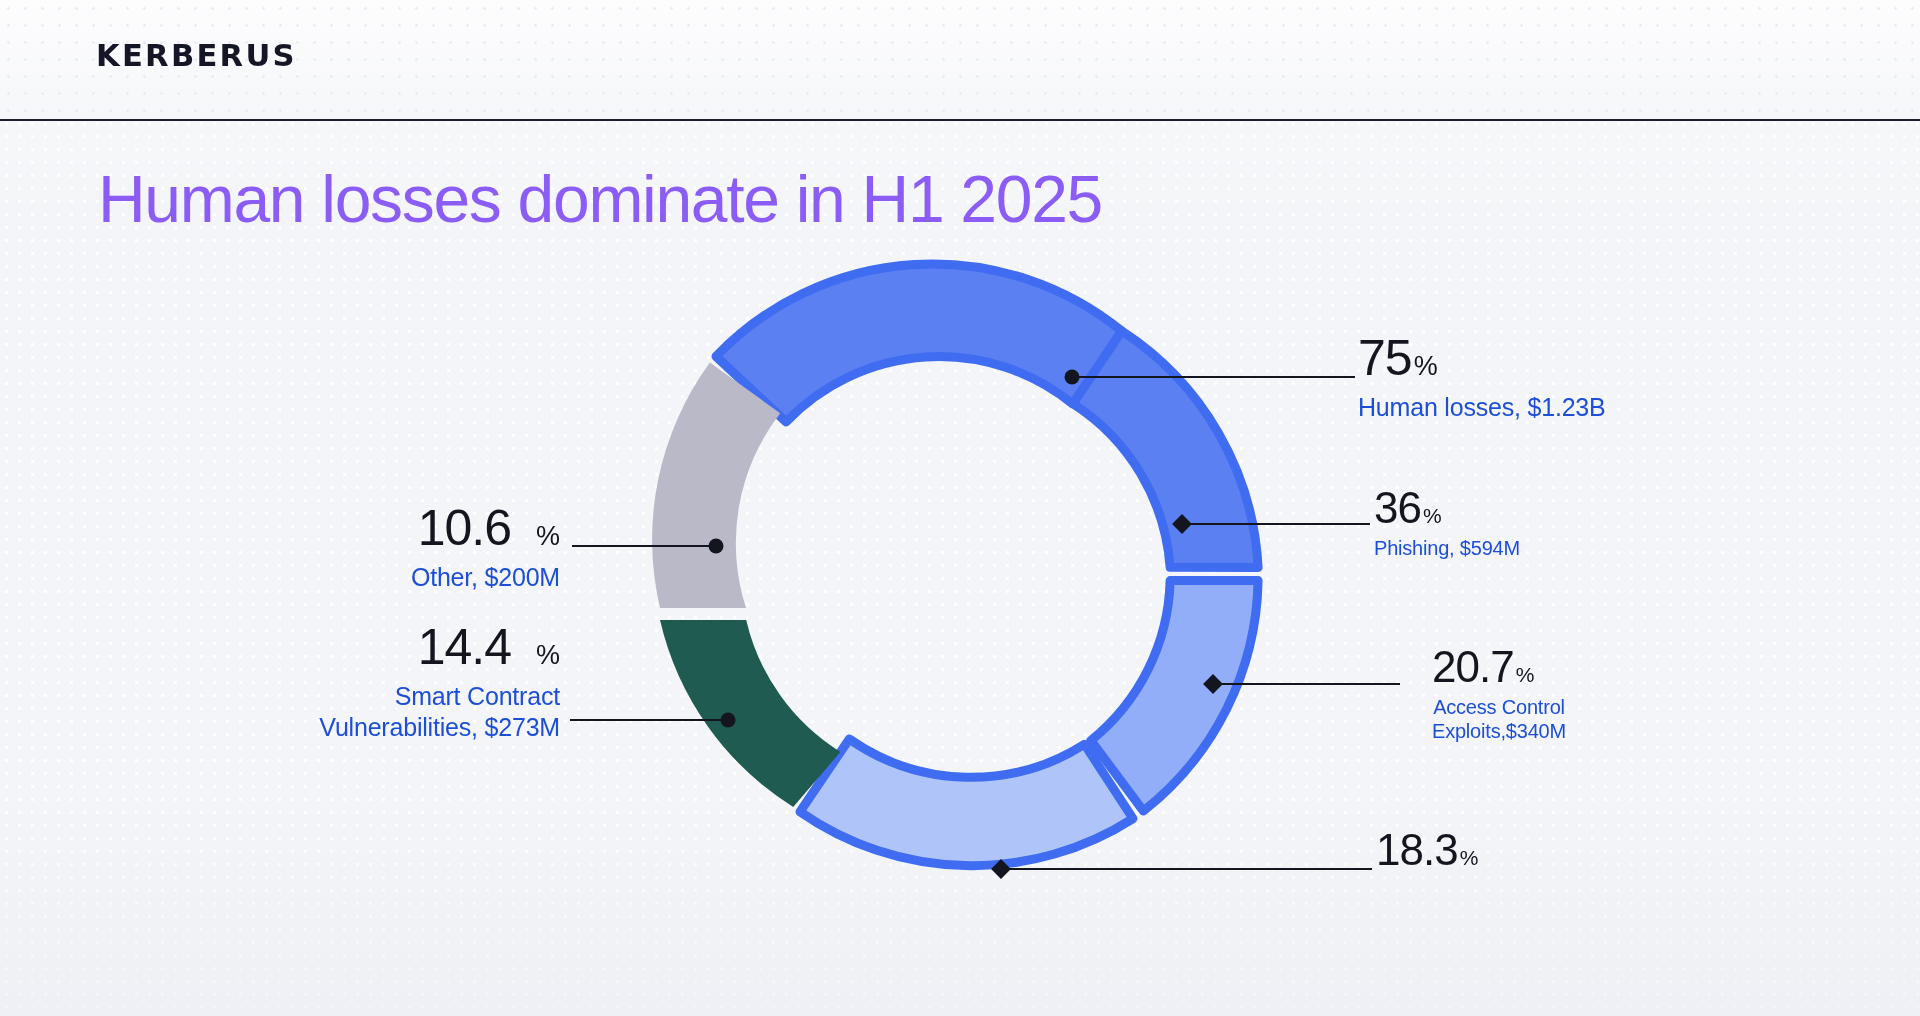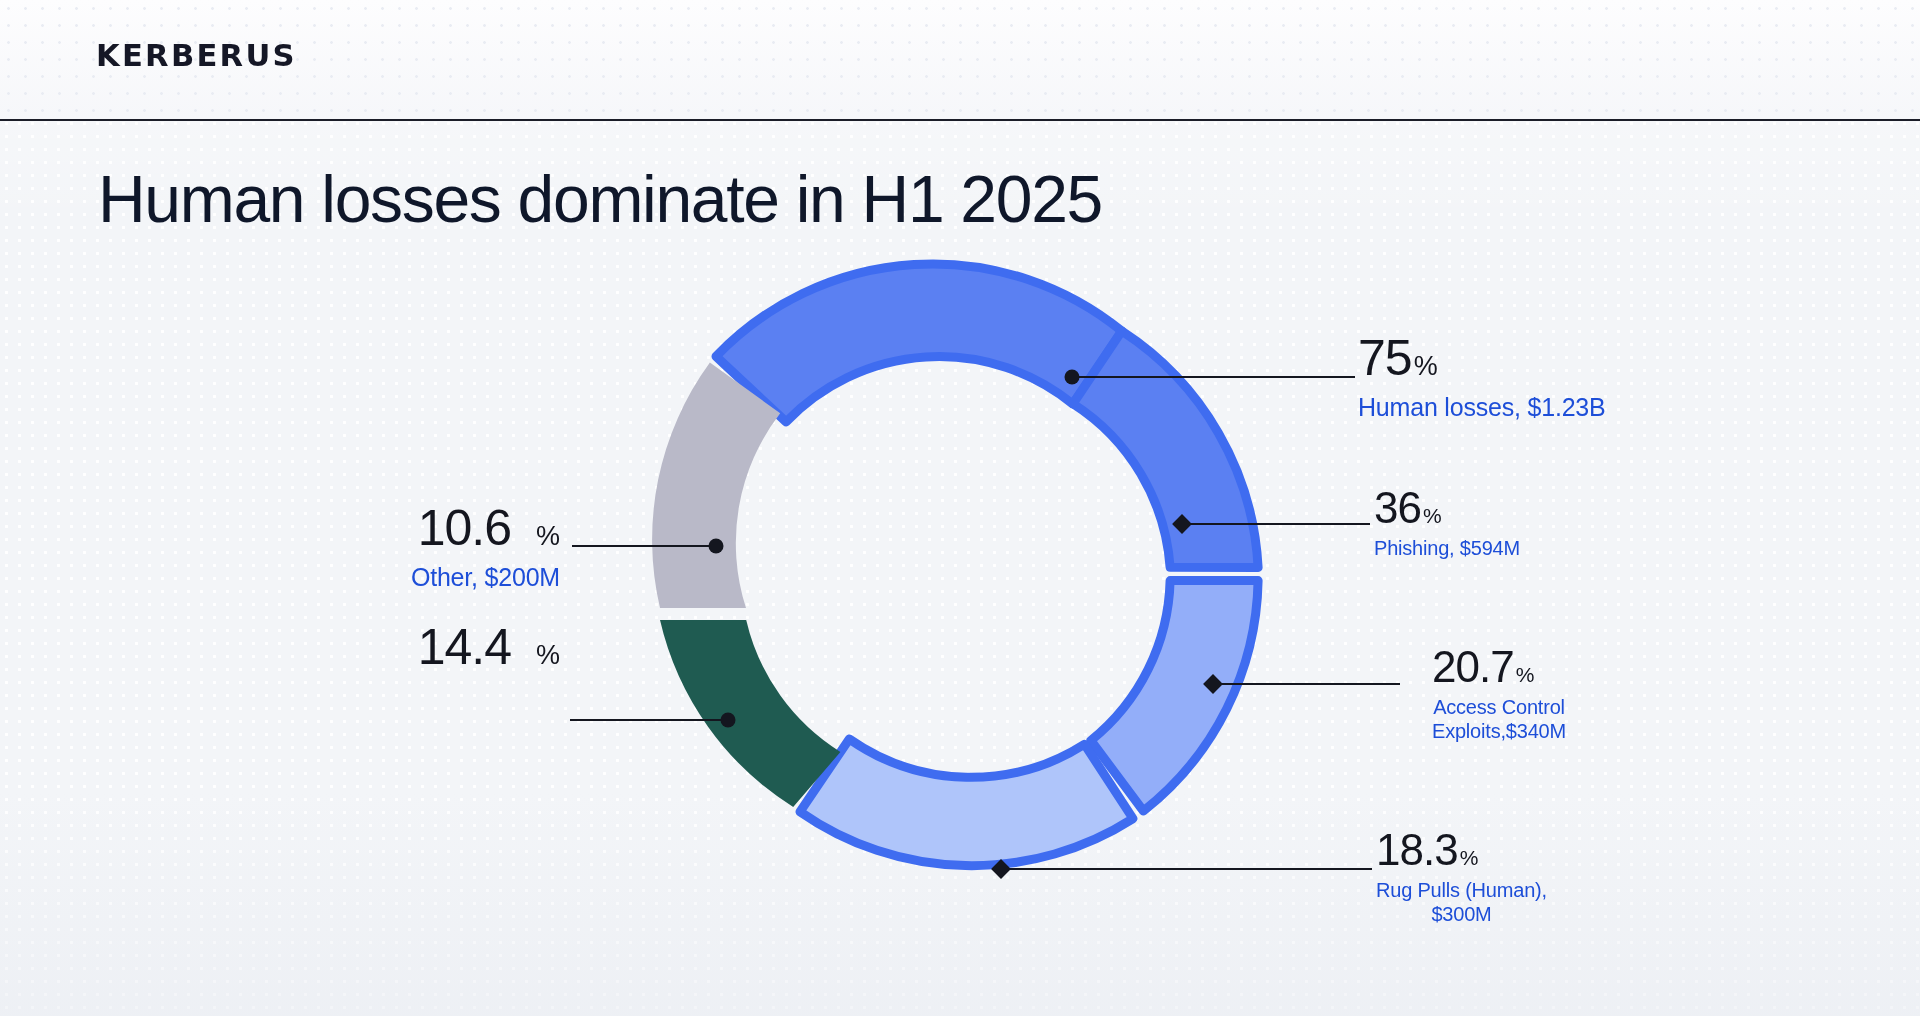--- a/index.html
+++ b/index.html
@@ -47,21 +47,21 @@
     color:#151726;
     transform:scaleX(1.02);
     transform-origin:left center;
   }
 
   .title {
     position:absolute; left:98px; top:161px;
     font-size:66px;
     font-weight:300;
     letter-spacing:-1.3px;
-    color:#0f172a;
+    color:#8b5cf6;
     white-space:nowrap;
     z-index:3;
   }
 
   .stage { position:absolute; inset:0; z-index:3; }
   svg.chart { position:absolute; left:0; top:0; width:1920px; height:1016px; overflow:visible; }
 
   
   .lbl { position:absolute; z-index:4; }
   .lbl .pct {
@@ -175,33 +175,33 @@
       <div>Access Control</div>
       <div>Exploits,$340M</div>
     </div>
   </div>
 
   <div class="lbl right small" style="left:1376px; top:828px;">
     <div class="pct">
       <span class="num">18.3</span>
       <span class="sym">%</span>
     </div>
+  </div>
+
+  <div class="lbl left" style="right:1360px; top:503px;">
+    <div class="pct">
+      <span class="num">10.6</span>
+      <span class="sym">%</span>
+    </div>
+    <div class="desc">Other, $200M</div>
+  </div>
+
+  <div class="lbl left" style="right:1360px; top:622px;">
+    <div class="pct">
+      <span class="num">14.4</span>
+      <span class="sym">%</span>
+    </div>
     <div class="desc">
-      <div>Rug Pulls (Human),</div>
-      <div>$300M</div>
-    </div>
-  </div>
-
-  <div class="lbl left" style="right:1360px; top:503px;">
-    <div class="pct">
-      <span class="num">10.6</span>
-      <span class="sym">%</span>
-    </div>
-    <div class="desc">Other, $200M</div>
-  </div>
-
-  <div class="lbl left" style="right:1360px; top:622px;">
-    <div class="pct">
-      <span class="num">14.4</span>
-      <span class="sym">%</span>
+      <div>Smart Contract</div>
+      <div>Vulnerabilities, $273M</div>
     </div>
   </div>
 </div>
 
 </body></html>

